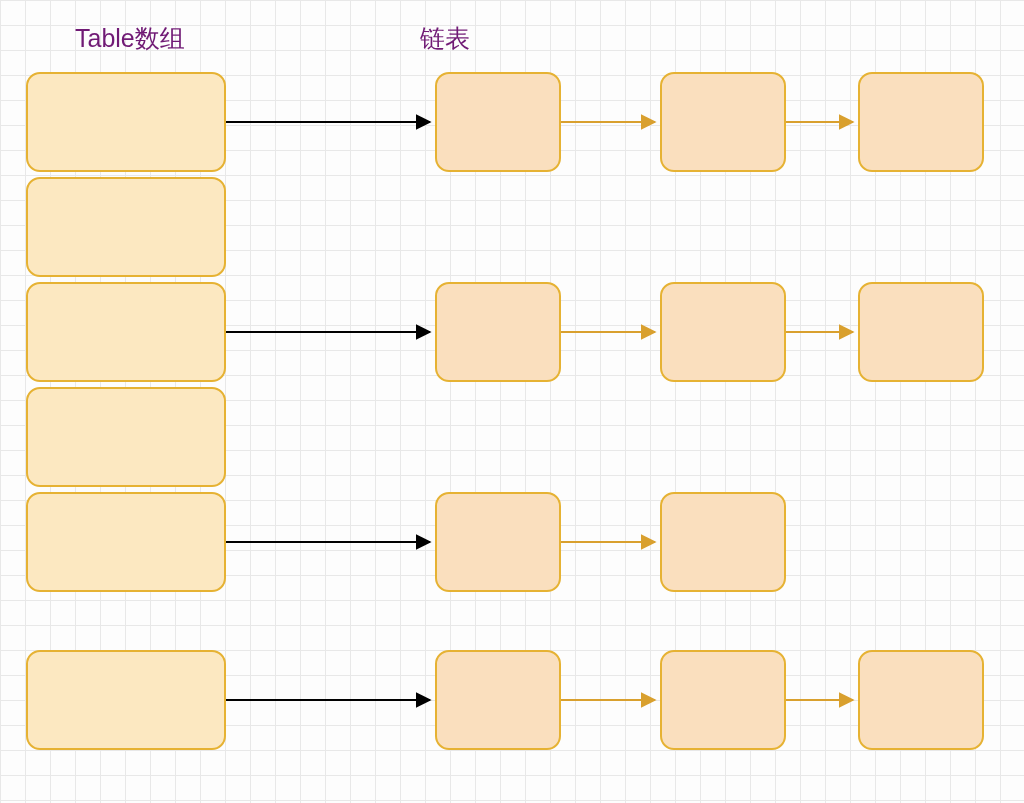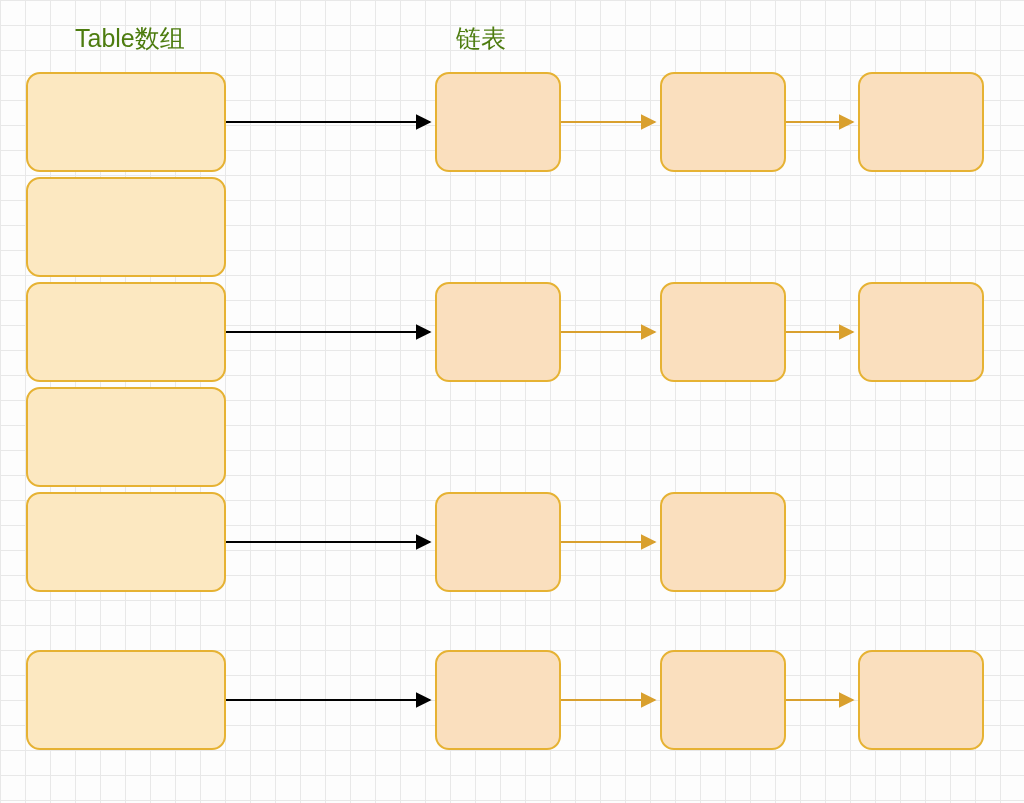--- a/index.html
+++ b/index.html
@@ -16,21 +16,21 @@
       position: absolute;
       inset: 0;
       background-image:
         linear-gradient(to right, #e8e8e8 1px, transparent 1px),
         linear-gradient(to bottom, #e8e8e8 1px, transparent 1px);
       background-size: 25px 25px;
     }
     .label {
       position: absolute;
       font-size: 25px;
-      color: #4d7c0f;
+      color: #701a75;
     }
     .table-slot {
       position: absolute;
       width: 200px;
       height: 100px;
       background-color: #fce8c1;
       border: 2px solid #e6b233;
       border-radius: 14px;
     }
     .node {
@@ -48,21 +48,21 @@
       height: 803px;
       pointer-events: none;
     }
   </style>
 </head>
 <body>
 
 <div class="grid-bg"></div>
 
 <div class="label" style="left:75px; top:22px;">Table数组</div>
-<div class="label" style="left:456px; top:22px;text-align:right;">链表</div>
+<div class="label" style="left:420px; top:22px;text-align:right;">链表</div>
 
 <div class="table-slot" style="left:26px; top:72px;"></div>
 <div class="table-slot" style="left:26px; top:177px;"></div>
 <div class="table-slot" style="left:26px; top:282px;"></div>
 <div class="table-slot" style="left:26px; top:387px;"></div>
 <div class="table-slot" style="left:26px; top:492px;"></div>
 <div class="table-slot" style="left:26px; top:650px;"></div>
 
 <div class="node" style="left:435px; top:72px;"></div>
 <div class="node" style="left:660px; top:72px;"></div>

